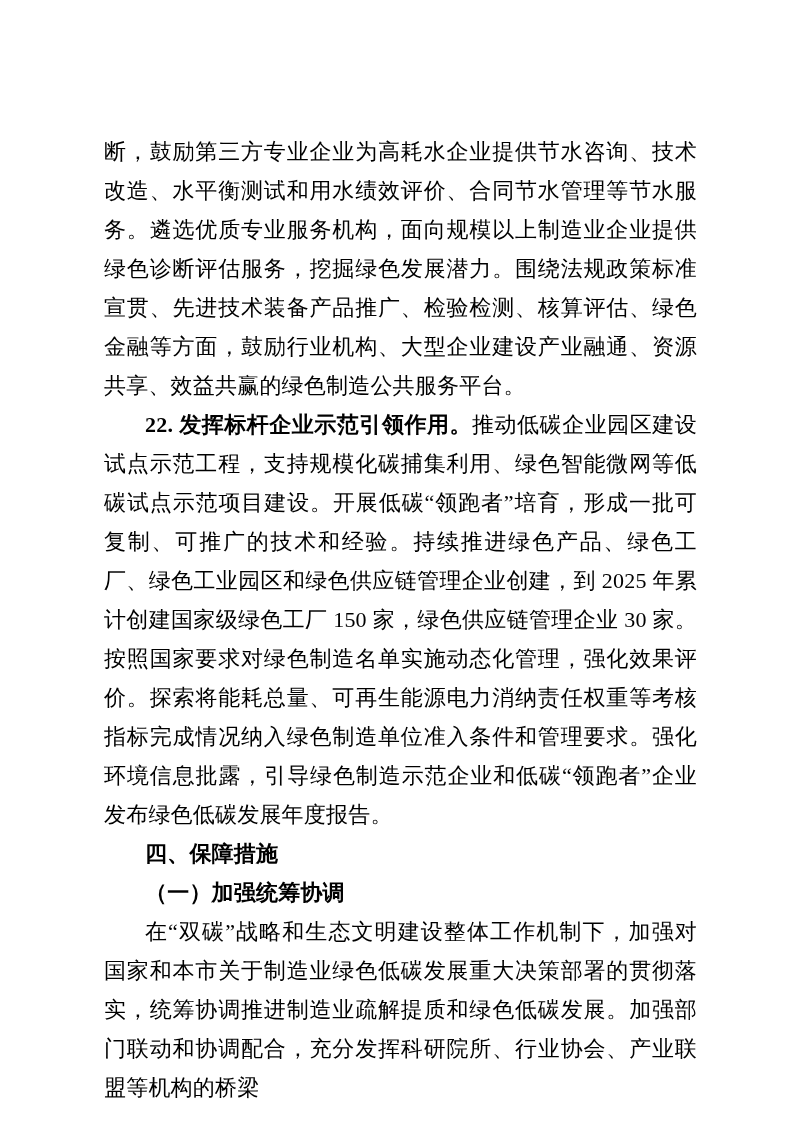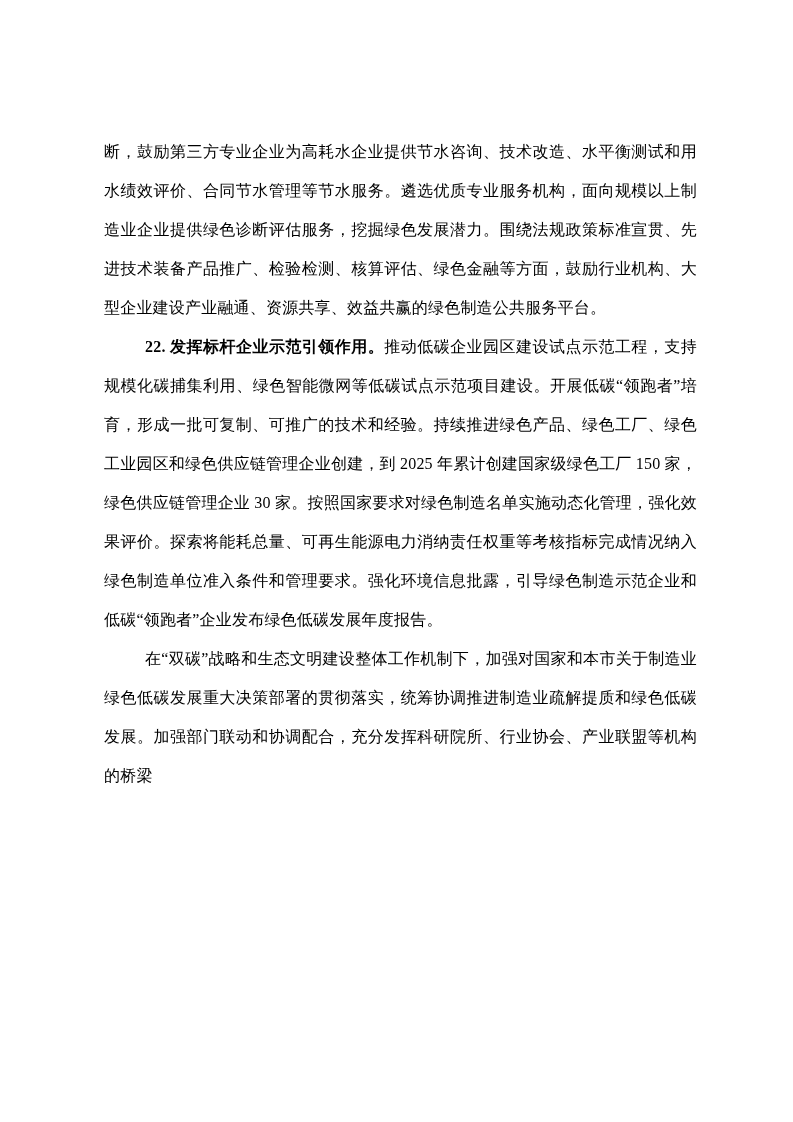--- a/index.html
+++ b/index.html
@@ -15,21 +15,21 @@
     overflow: hidden;
   }
   .page {
     position: relative;
     width: 793px;
     height: 1122px;
     box-sizing: border-box;
     padding: 132px 96px 60px 104px;
   }
   .doc-body {
-    font-size: 16px;
+    font-size: 22px;
     line-height: 39px;
     text-align: justify;
     text-justify: inter-ideograph;
     letter-spacing: 0.2px;
   }
   p {
     margin: 0;
     text-indent: 0;
   }
   .indent2 {
@@ -57,20 +57,22 @@
   <div class="doc-body">
 
     <p class="para">
       <span>断，鼓励第三方专业企业为高耗水企业提供节水咨询、技术改造、水平衡测试和用水绩效评价、合同节水管理等节水服务。遴选优质专业服务机构，面向规模以上制造业企业提供绿色诊断评估服务，挖掘绿色发展潜力。围绕法规政策标准宣贯、先进技术装备产品推广、检验检测、核算评估、绿色金融等方面，鼓励行业机构、大型企业建设产业融通、资源共享、效益共赢的绿色制造公共服务平台。</span>
     </p>
 
     <p class="para indent2">
       <span class="bold-lead">22. 发挥标杆企业示范引领作用。</span><span>推动低碳企业园区建设试点示范工程，支持规模化碳捕集利用、绿色智能微网等低碳试点示范项目建设。开展低碳“领跑者”培育，形成一批可复制、可推广的技术和经验。持续推进绿色产品、绿色工厂、绿色工业园区和绿色供应链管理企业创建，到 2025 年累计创建国家级绿色工厂 150 家，绿色供应链管理企业 30 家。按照国家要求对绿色制造名单实施动态化管理，强化效果评价。探索将能耗总量、可再生能源电力消纳责任权重等考核指标完成情况纳入绿色制造单位准入条件和管理要求。强化环境信息批露，引导绿色制造示范企业和低碳“领跑者”企业发布绿色低碳发展年度报告。</span>
     </p>
 
+    <p class="heading">四、保障措施</p>
 
+    <p class="subheading">（一）加强统筹协调</p>
 
     <p class="para indent2">
       <span>在“双碳”战略和生态文明建设整体工作机制下，加强对国家和本市关于制造业绿色低碳发展重大决策部署的贯彻落实，统筹协调推进制造业疏解提质和绿色低碳发展。加强部门联动和协调配合，充分发挥科研院所、行业协会、产业联盟等机构的桥梁</span>
     </p>
 
   </div>
 </div>
 
 </body></html>

